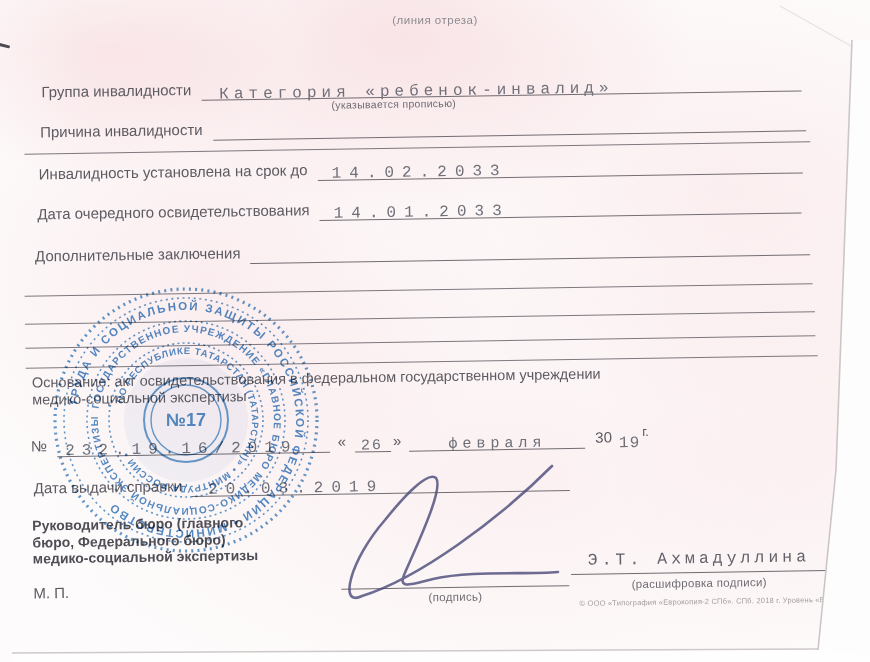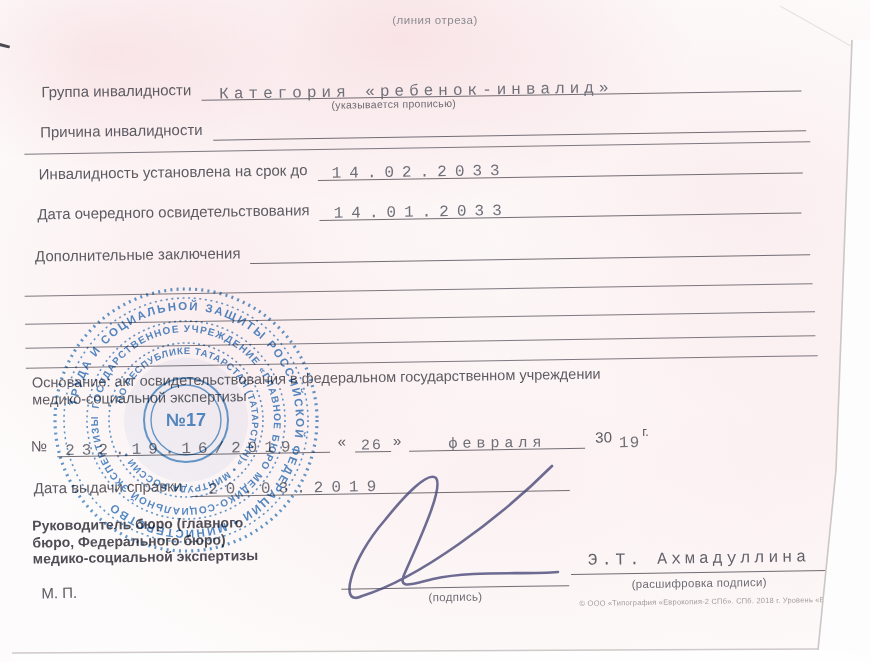--- a/index.html
+++ b/index.html
@@ -113,21 +113,21 @@
       <span class="wline">
         <span class="typed" style="left:16px;font-size:16px;letter-spacing:8px;bottom:-2px;">20.03.2019</span>
       </span>
     </div>
 
     <div style="position:absolute;left:24px;top:518px;width:260px;">
       <div class="lbl-b">Руководитель бюро (главного</div>
       <div class="lbl-b">бюро, Федерального бюро)</div>
       <div class="lbl-b">медико-социальной экспертизы</div>
     </div>
-    <div class="lbl" style="position:absolute;left:32px;top:586px;">М. П.</div>
+    <div class="lbl" style="position:absolute;left:24px;top:586px;">М. П.</div>
 
     <div style="position:absolute;left:332px;top:574px;width:228px;">
       <div class="uline" style="height:20px;"></div>
       <div class="cap" style="text-align:center;font-size:11.5px;margin-top:3px;">(подпись)</div>
     </div>
 
     <div class="name-block">
       <div class="name-typed uline">Э.Т. Ахмадуллина</div>
       <div class="cap" style="font-size:11.5px;margin-top:4px;">(расшифровка подписи)</div>
     </div>

